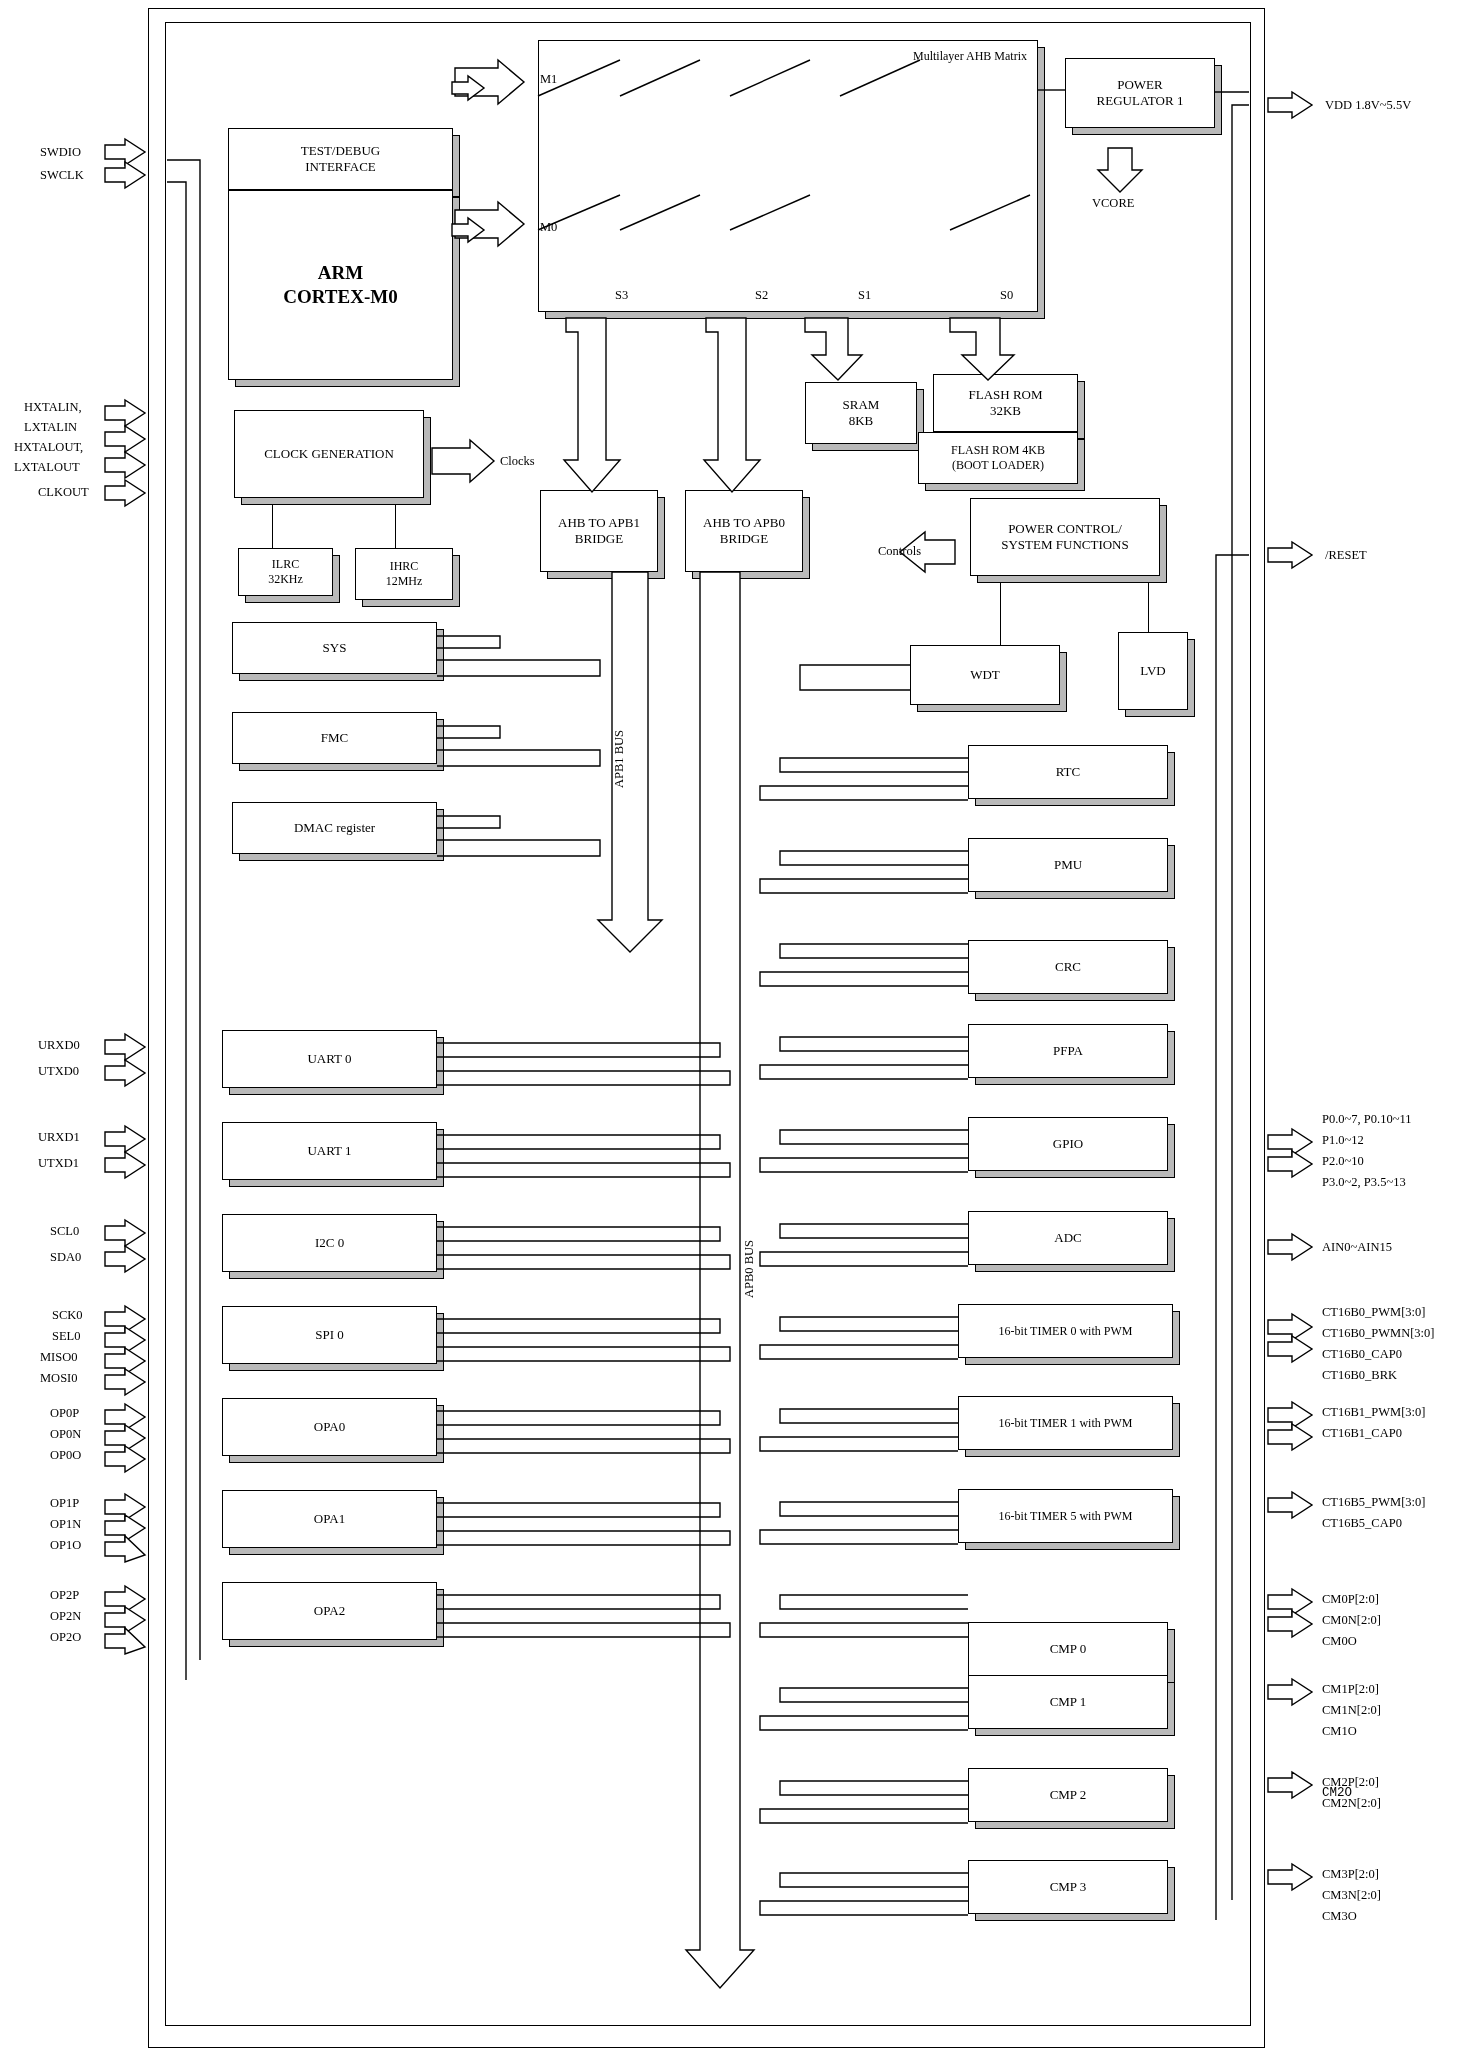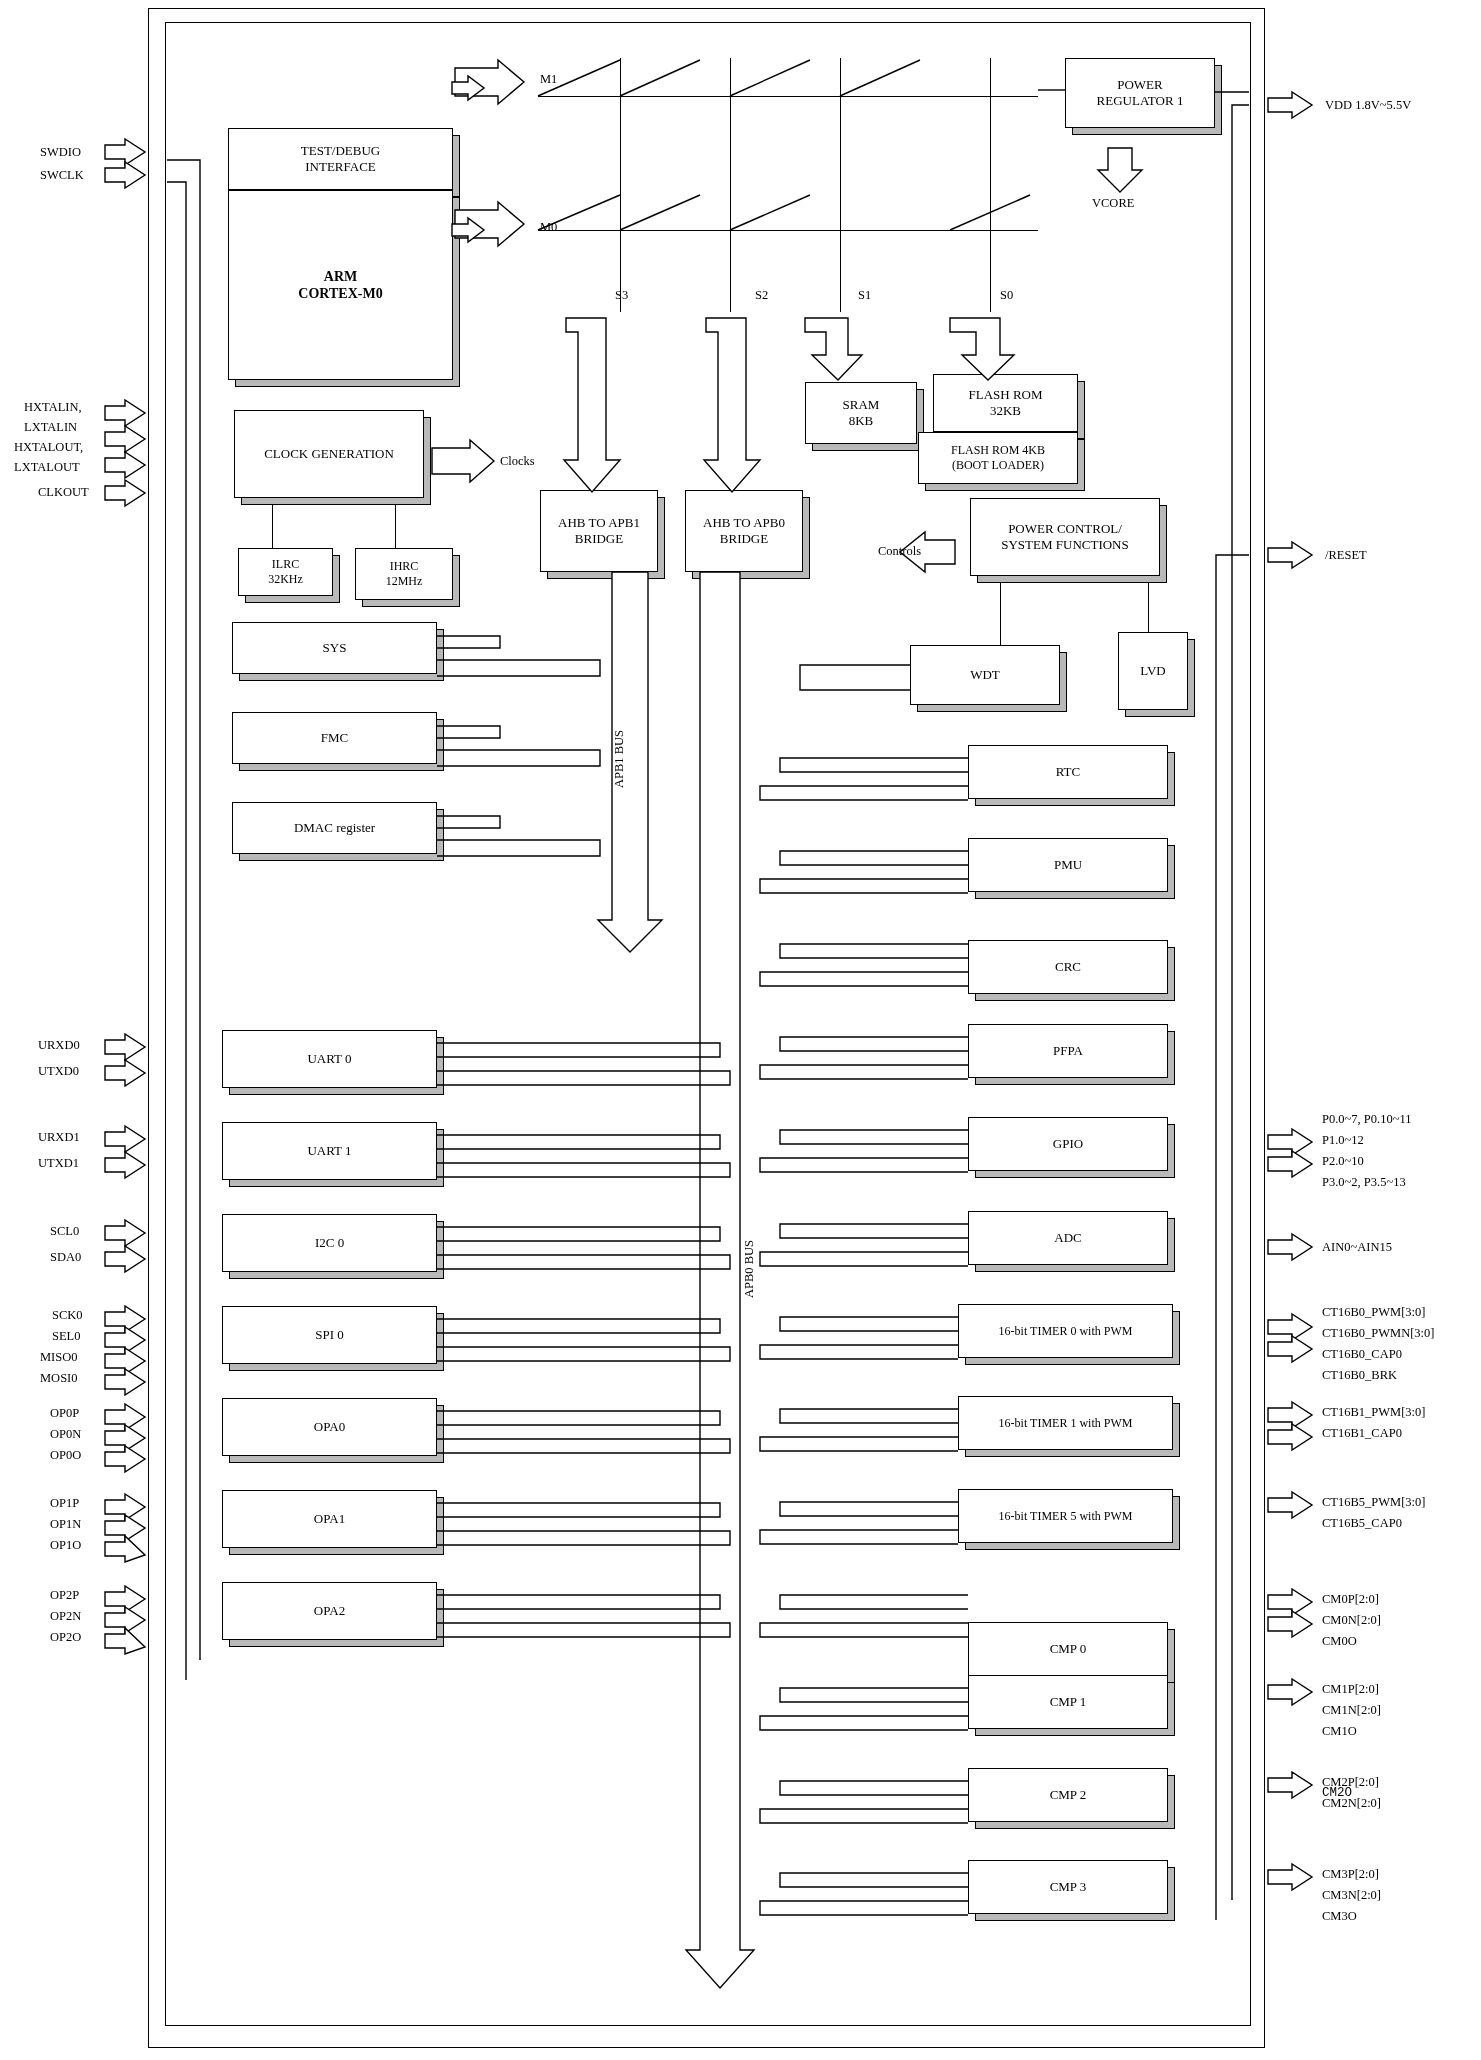--- a/index.html
+++ b/index.html
@@ -207,25 +207,28 @@
   <div class="lbl" style="left:1322px;top:1867px;">CM3P[2:0]</div>
   <div class="lbl" style="left:1322px;top:1888px;">CM3N[2:0]</div>
   <div class="lbl" style="left:1322px;top:1909px;">CM3O</div>
 
 
   <div class="blk" style="left:228px;top:128px;width:225px;height:62px;white-space:pre-line;">
     <span>TEST/DEBUG
 INTERFACE</span>
   </div>
 
-  <div class="blk bold" style="left:228px;top:190px;width:225px;height:190px;white-space:pre-line;font-size:14px;">
+  <div class="blk bold" style="left:228px;top:190px;width:225px;height:190px;white-space:pre-line;font-size:19px;">
     <span>ARM
 CORTEX-M0</span>
   </div>
 
+  <div class="blk" style="left:538px;top:40px;width:500px;height:272px;align-items:flex-start;justify-content:flex-end;padding:8px 10px 0 0;">
+    <span style="font-size:12px;">Multilayer AHB Matrix</span>
+  </div>
 
   <div class="ln lnv" style="left:620px;top:58px;height:254px;"></div>
   <div class="ln lnv" style="left:730px;top:58px;height:254px;"></div>
   <div class="ln lnv" style="left:840px;top:58px;height:254px;"></div>
   <div class="ln lnv" style="left:990px;top:58px;height:254px;"></div>
   <div class="ln lnh" style="left:538px;top:96px;width:500px;"></div>
   <div class="ln lnh" style="left:538px;top:230px;width:500px;"></div>
   <svg class="layer" viewBox="0 0 1481 2060">
     <line class="gl" x1="538" y1="96" x2="620" y2="60"></line>
     <line class="gl" x1="620" y1="96" x2="700" y2="60"></line>

